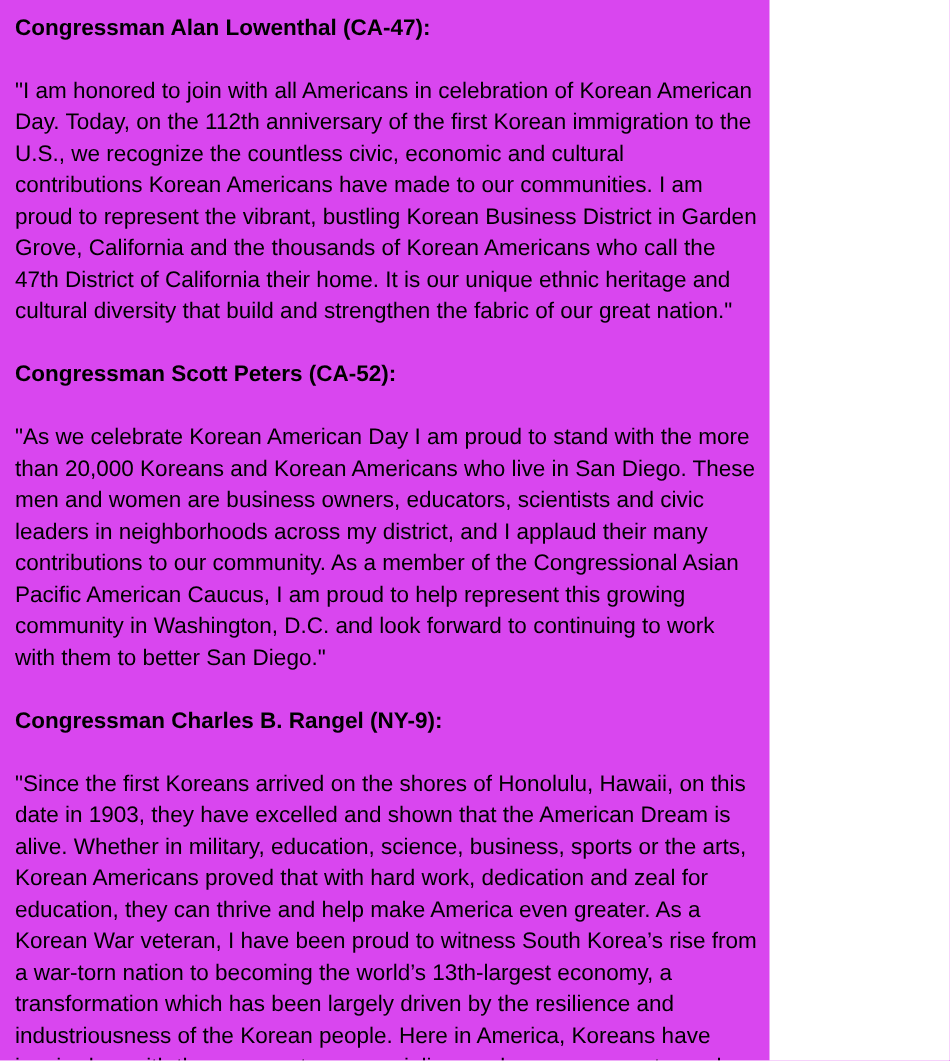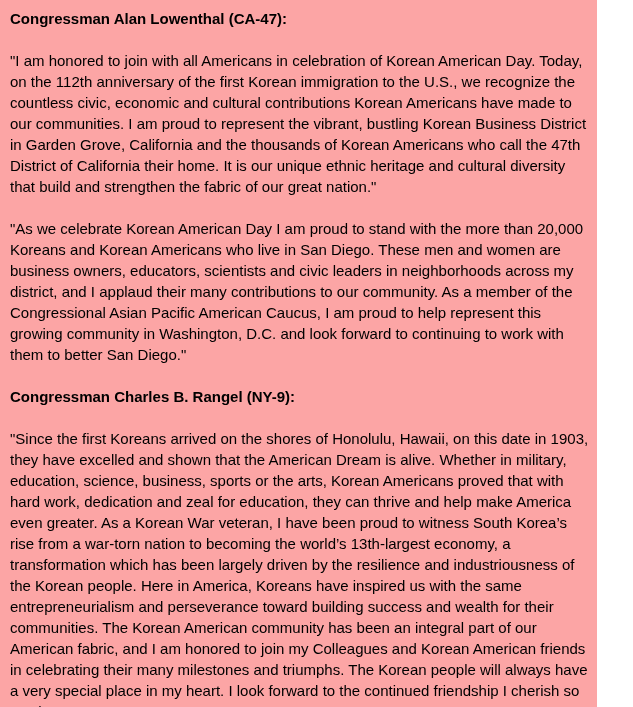--- a/index.html
+++ b/index.html
@@ -1,26 +1,26 @@
 <!DOCTYPE html>
 <html><head>
 <meta charset="utf-8">
 <style>
   html, body {
     margin: 0;
     padding: 0;
     background: #ffffff;
   }
   .page {
-    width: 597px;
+    width: 513px;
     height: 707px;
     box-sizing: border-box;
     padding: 8px 8px 0 10px;
     overflow: hidden;
-    background: #fca5a5;
+    background: #d946ef;
     color: #000000;
     font-family: "Liberation Sans", sans-serif;
     font-size: 15px;
     line-height: 21px;
   }
   .section-heading {
     font-size: 15px;
     font-weight: bold;
     line-height: 21px;
     margin: 0 0 21px 0;
@@ -36,20 +36,21 @@
 <body>
 
 <div class="page">
 
   <div>
     <p class="section-heading">Congressman Alan Lowenthal (CA-47):</p>
     <p class="section-quote">"I am honored to join with all Americans in celebration of Korean American Day. Today, on the 112th anniversary of the first Korean immigration to the U.S., we recognize the countless civic, economic and cultural contributions Korean Americans have made to our communities. I am proud to represent the vibrant, bustling Korean Business District in Garden Grove, California and the thousands of Korean Americans who call the 47th District of California their home. It is our unique ethnic heritage and cultural diversity that build and strengthen the fabric of our great nation."</p>
   </div>
 
   <div>
+    <p class="section-heading">Congressman Scott Peters (CA-52):</p>
     <p class="section-quote">"As we celebrate Korean American Day I am proud to stand with the more than 20,000 Koreans and Korean Americans who live in San Diego. These men and women are business owners, educators, scientists and civic leaders in neighborhoods across my district, and I applaud their many contributions to our community. As a member of the Congressional Asian Pacific American Caucus, I am proud to help represent this growing community in Washington, D.C. and look forward to continuing to work with them to better San Diego."</p>
   </div>
 
   <div>
     <p class="section-heading">Congressman Charles B. Rangel (NY-9):</p>
     <p class="section-quote">"Since the first Koreans arrived on the shores of Honolulu, Hawaii, on this date in 1903, they have excelled and shown that the American Dream is alive. Whether in military, education, science, business, sports or the arts, Korean Americans proved that with hard work, dedication and zeal for education, they can thrive and help make America even greater. As a Korean War veteran, I have been proud to witness South Korea’s rise from a war-torn nation to becoming the world’s 13th-largest economy, a transformation which has been largely driven by the resilience and industriousness of the Korean people. Here in America, Koreans have inspired us with the same entrepreneurialism and perseverance toward building success and wealth for their communities. The Korean American community has been an integral part of our American fabric, and I am honored to join my Colleagues and Korean American friends in celebrating their many milestones and triumphs. The Korean people will always have a very special place in my heart. I look forward to the continued friendship I cherish so much."</p>
   </div>
 
 </div>
 

